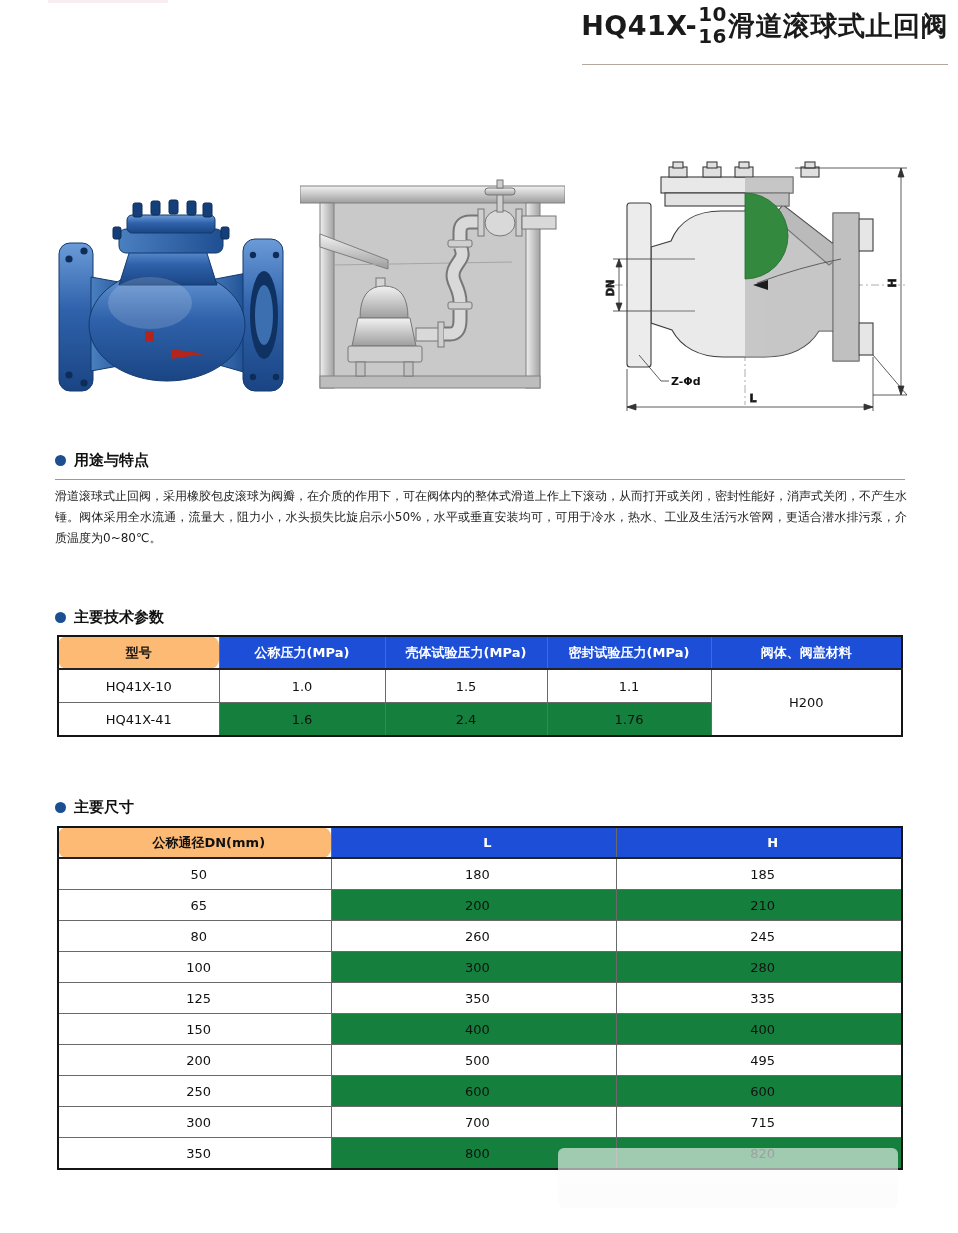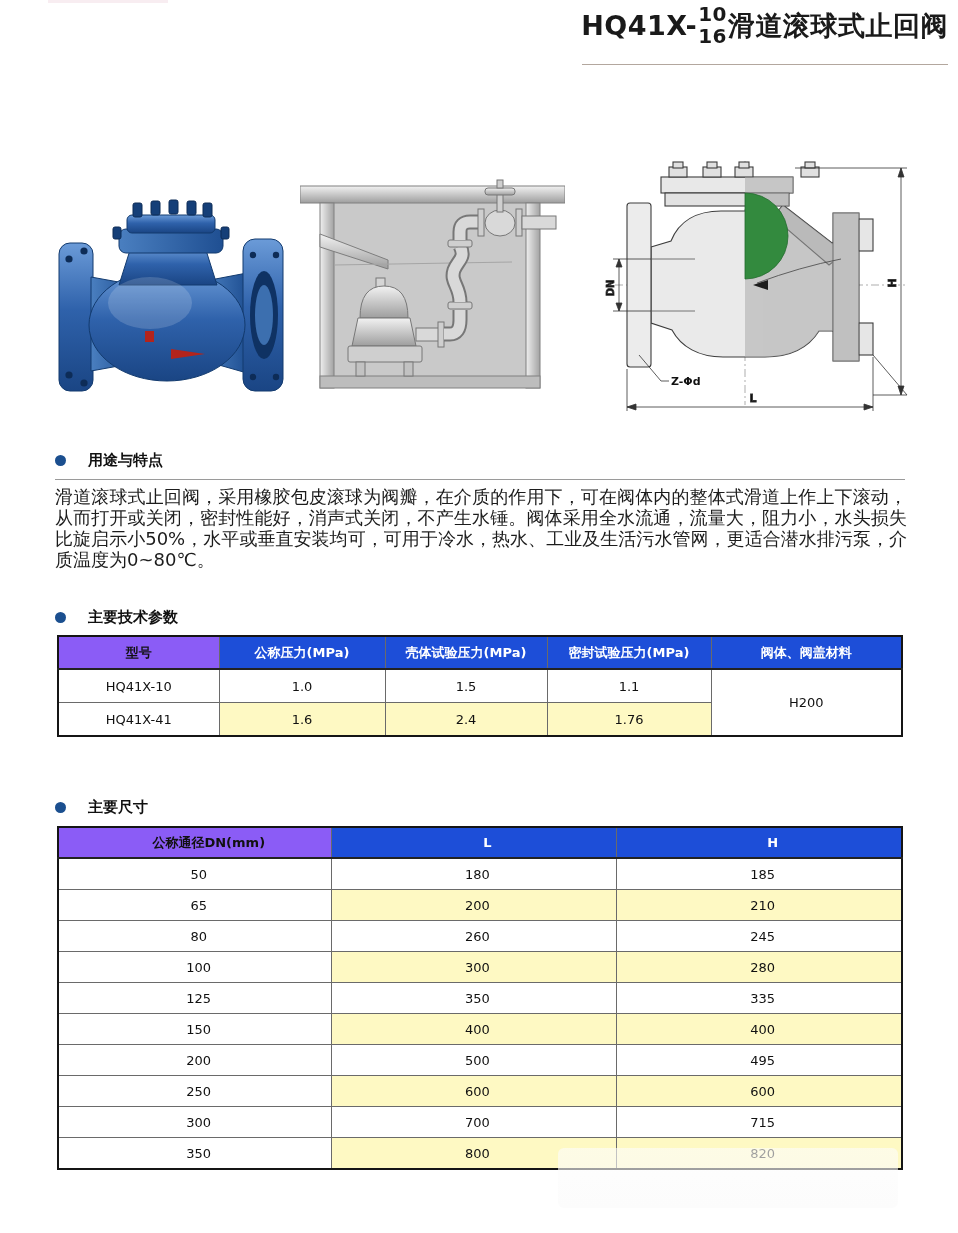--- a/index.html
+++ b/index.html
@@ -12,40 +12,40 @@
   .frac{display:inline-flex;flex-direction:column;font-size:20px;line-height:1.08;
         text-align:center;margin:0 1px;font-weight:bold;}
   .title-rule{position:absolute;top:64px;left:582px;right:10px;height:1px;background:#b3a79e;}
   .top-artifact{position:absolute;top:0;left:48px;width:120px;height:3px;background:#f6e9ee;opacity:.8;}
 
   
   .fig{position:absolute;}
   .fig svg{display:block;}
 
   
-  .sec-heading{position:absolute;left:55px;display:flex;align-items:center;gap:22px;
+  .sec-heading{position:absolute;left:55px;display:flex;align-items:center;gap:8px;
                font-weight:bold;font-size:15px;color:#101010;}
   .bullet{width:11px;height:11px;border-radius:50%;background:#1b4f8f;flex:0 0 auto;}
   .sec-rule{position:absolute;left:55px;right:53px;height:1px;background:#9a9a9a;}
 
-  .para{position:absolute;left:55px;width:852px;font-size:18px;line-height:21px;
+  .para{position:absolute;left:55px;width:852px;font-size:12px;line-height:21px;
         color:#1c1c1c;text-align:justify;}
 
   
   .tblwrap{position:absolute;left:57px;width:844px;}
   table.tbl{border-collapse:collapse;width:844px;table-layout:fixed;background:#fff;
             border:2px solid #151515;}
   .tbl th,.tbl td{border:1px solid #6a6a6a;font-size:13px;text-align:center;
                   padding:0;color:#111;}
   .tbl thead th{font-weight:bold;border-bottom:2px solid #222;}
   .th-blue{background:#1d4ed8;color:#ffffff !important;}
-  .th-white{background:#8b5cf6;color:#111;}
+  .th-white{background:#fdba74;color:#111;border-radius:9px;}
   .t1 th{height:31px;} .t1 td{height:32px;}
   .t2 th{height:29px;padding-left:28px;} .t2 td{height:30px;padding-left:8px;}
-  td.tint{background:#fef9c3;}
+  td.tint{background:#15803d;}
 
   .watermark{position:absolute;right:60px;bottom:25px;width:340px;height:60px;
              background:linear-gradient(180deg,#fdfdfd,#fafafa);opacity:.6;border-radius:6px;}
 </style>
 </head>
 <body>
 
 <div class="page">
 
   <div class="top-artifact"></div>

